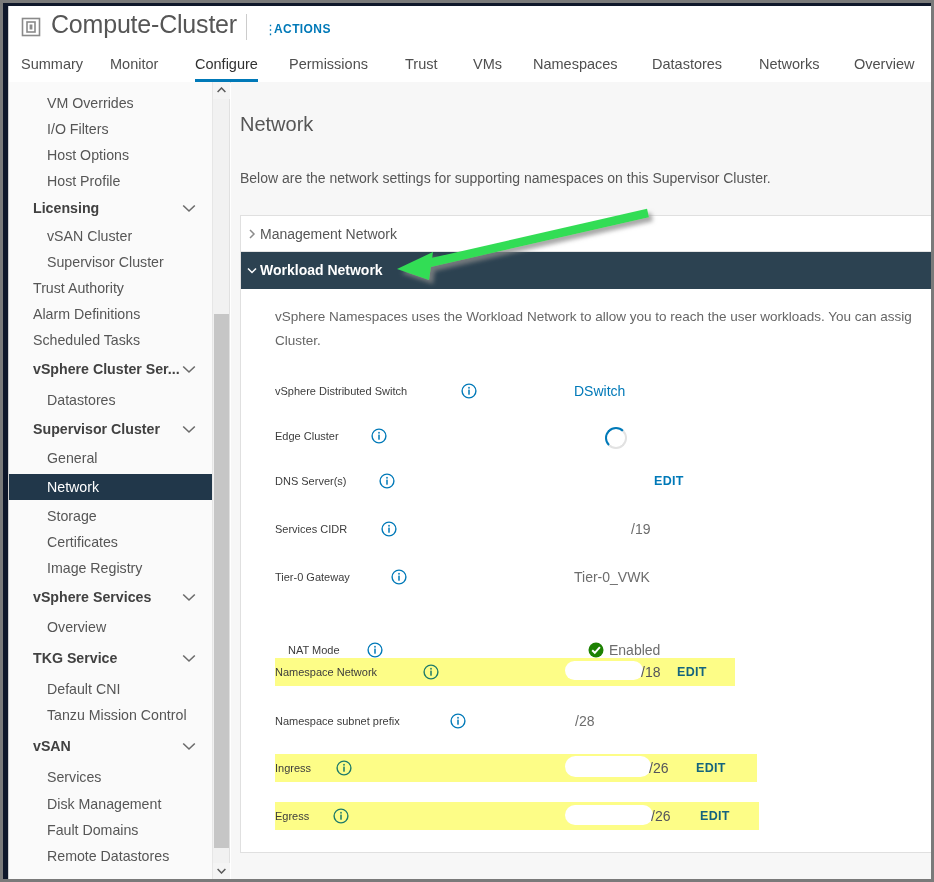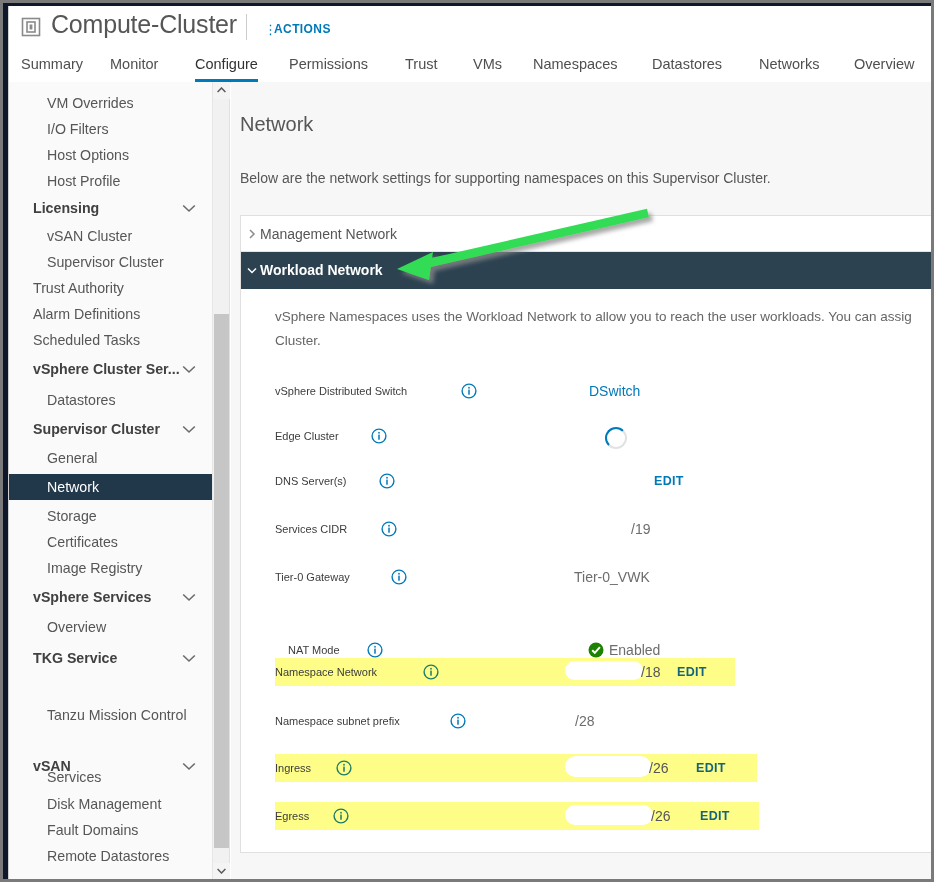--- a/index.html
+++ b/index.html
@@ -410,22 +410,23 @@
             <svg width="14" height="9" viewBox="0 0 14 9">
               <path d="M1.2 1.5 L7 7 L12.8 1.5" fill="none" stroke="#6b6b6b" stroke-width="1.6"></path>
             </svg>
           </span></div>
         <div class="nav-item child" style="top: 532px;"><span class="nav-label">Overview</span></div>
         <div class="nav-item group" style="top: 563px;"><span class="nav-label">TKG Service</span><span class="nav-chevron">
             <svg width="14" height="9" viewBox="0 0 14 9">
               <path d="M1.2 1.5 L7 7 L12.8 1.5" fill="none" stroke="#6b6b6b" stroke-width="1.6"></path>
             </svg>
           </span></div>
+        <div class="nav-item child" style="top: 594px;"><span class="nav-label">Default CNI</span></div>
         <div class="nav-item child" style="top: 620px;"><span class="nav-label">Tanzu Mission Control</span></div>
-        <div class="nav-item group" style="top: 651px; margin-top: 20px;"><span class="nav-label">vSAN</span><span class="nav-chevron">
+        <div class="nav-item group" style="top: 651px;"><span class="nav-label">vSAN</span><span class="nav-chevron">
             <svg width="14" height="9" viewBox="0 0 14 9">
               <path d="M1.2 1.5 L7 7 L12.8 1.5" fill="none" stroke="#6b6b6b" stroke-width="1.6"></path>
             </svg>
           </span></div>
         <div class="nav-item child" style="top: 682px;"><span class="nav-label">Services</span></div>
         <div class="nav-item child" style="top: 709px;"><span class="nav-label">Disk Management</span></div>
         <div class="nav-item child" style="top: 735px;"><span class="nav-label">Fault Domains</span></div>
         <div class="nav-item child" style="top: 761px;"><span class="nav-label">Remote Datastores</span></div>
       </div>
 
@@ -473,21 +474,21 @@
               <div style="white-space: nowrap; overflow: hidden;">Cluster.</div>
             </div>
         <div id="rows-host" style="position: relative; margin-top: 24px; height: 455px;">
               <div class="prop-row" style="position: absolute; top: 0px; left: 34px; margin: 0px;">
                 <div class="prop-label">vSphere Distributed Switch</div>
                 <span class="info-icon" style="left: 186px;"><svg width="16" height="16" viewBox="0 0 16 16">
                     <circle cx="8" cy="8" r="6.9" fill="none" stroke="#0079b8" stroke-width="1.4"></circle>
                     <rect x="7.25" y="6.6" width="1.5" height="5.1" fill="#0079b8"></rect>
                     <rect x="7.25" y="3.9" width="1.5" height="1.7" fill="#0079b8"></rect>
                   </svg></span>
-                <div class="prop-value link" style="left: 314px;">DSwitch</div>
+                <div class="prop-value link" style="left: 299px;">DSwitch</div>
               </div>
               <div class="prop-row" style="position: absolute; top: 45px; left: 34px; margin: 0px;">
                 <div class="prop-label">Edge Cluster</div>
                 <span class="info-icon" style="left: 96px;"><svg width="16" height="16" viewBox="0 0 16 16">
                     <circle cx="8" cy="8" r="6.9" fill="none" stroke="#0079b8" stroke-width="1.4"></circle>
                     <rect x="7.25" y="6.6" width="1.5" height="5.1" fill="#0079b8"></rect>
                     <rect x="7.25" y="3.9" width="1.5" height="1.7" fill="#0079b8"></rect>
                   </svg></span>
                 <div id="edge-spinner"></div>
               </div>

